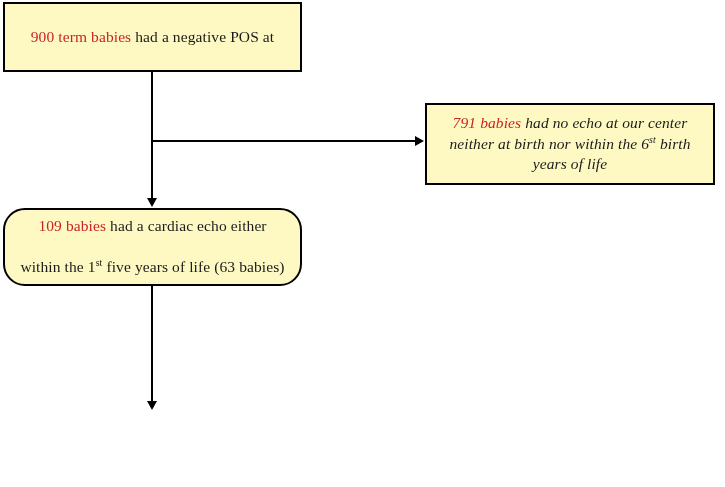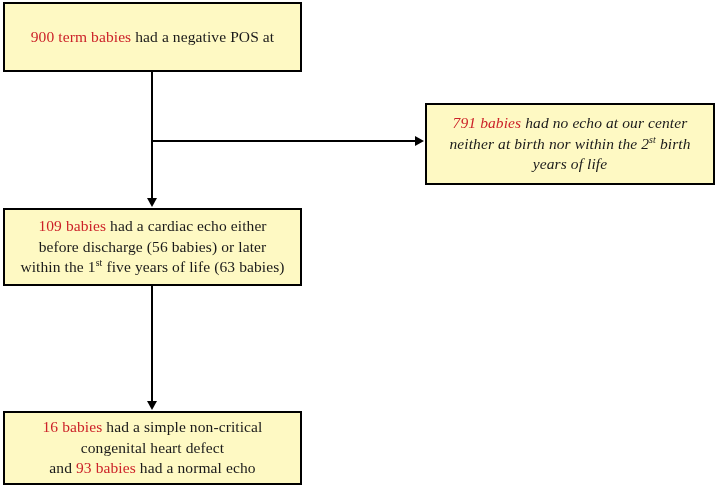--- a/index.html
+++ b/index.html
@@ -64,21 +64,21 @@
   }
   sup {
     font-size: 0.64em;
     vertical-align: super;
     line-height: 0;
   }
 
   
   #node-1 { left: 3px;   top: 2px;   width: 299px; height: 70px; }
   #node-2 { left: 425px; top: 103px; width: 290px; height: 82px; font-style: italic; }
-  #node-3 { left: 3px;   top: 208px; width: 299px; height: 78px; }
+  #node-3 { left: 3px;   top: 208px; width: 299px; height: 78px; border-radius: 22px; }
   #node-4 { left: 3px;   top: 411px; width: 299px; height: 74px; }
 
   
   #conn-1-trunk    { left: 151px; top: 72px;  height: 128px; }
   #conn-1-arrow    { left: 147px; top: 198px; }
   #conn-branch-h   { left: 151px; top: 140px; width: 266px; }
   #conn-branch-arr { left: 415px; top: 136px; }
   #conn-3-trunk    { left: 151px; top: 286px; height: 116px; }
   #conn-3-arrow    { left: 147px; top: 401px; }
 </style>
@@ -89,40 +89,33 @@
 
   <div class="node" id="node-1">
     <span class="txt">
       <span class="hl">900 term babies</span><span> had a negative POS at</span><br>
     </span>
   </div>
 
   <div class="node" id="node-2">
     <span class="txt">
       <span class="hl">791 babies</span><span> had no echo at our center</span><br>
-      <span>neither at birth nor within the 2</span><sup>st</sup><span> birth</span><br>
+      <span>neither at birth nor within the 6</span><sup>st</sup><span> birth</span><br>
       <span>years of life</span>
     </span>
   </div>
 
   <div class="node" id="node-3">
     <span class="txt">
       <span class="hl">109 babies</span><span> had a cardiac echo either</span><br>
-      <span>before discharge (56 babies) or later</span><br>
+      <br>
       <span>within the 1</span><sup>st</sup><span> five years of life (63 babies)</span>
     </span>
   </div>
 
-  <div class="node" id="node-4">
-    <span class="txt">
-      <span class="hl">16 babies</span><span> had a simple non-critical</span><br>
-      <span>congenital heart defect</span><br>
-      <span>and </span><span class="hl">93 babies</span><span> had a normal echo</span>
-    </span>
-  </div>
 
   <div class="line v-line" id="conn-1-trunk"></div>
   <div class="arrowhead-down" id="conn-1-arrow"></div>
 
   <div class="line h-line" id="conn-branch-h"></div>
   <div class="arrowhead-right" id="conn-branch-arr"></div>
 
   <div class="line v-line" id="conn-3-trunk"></div>
   <div class="arrowhead-down" id="conn-3-arrow"></div>
 

